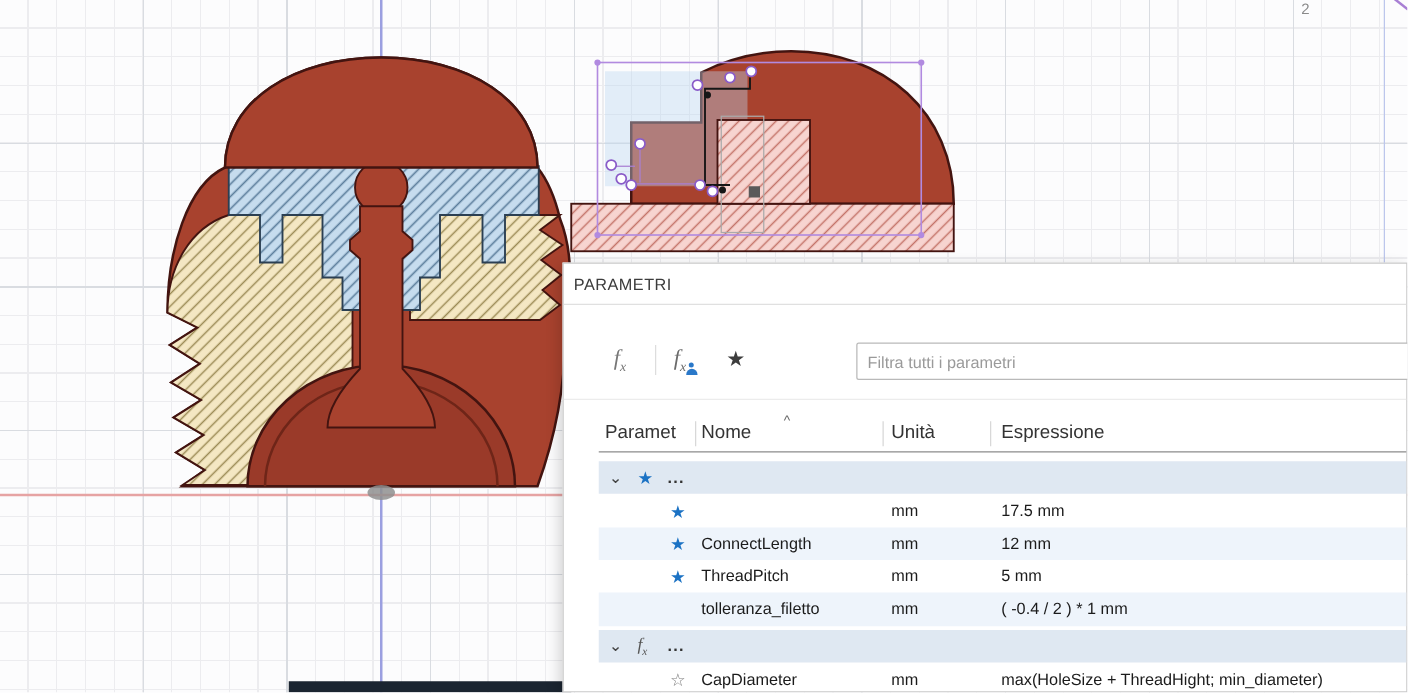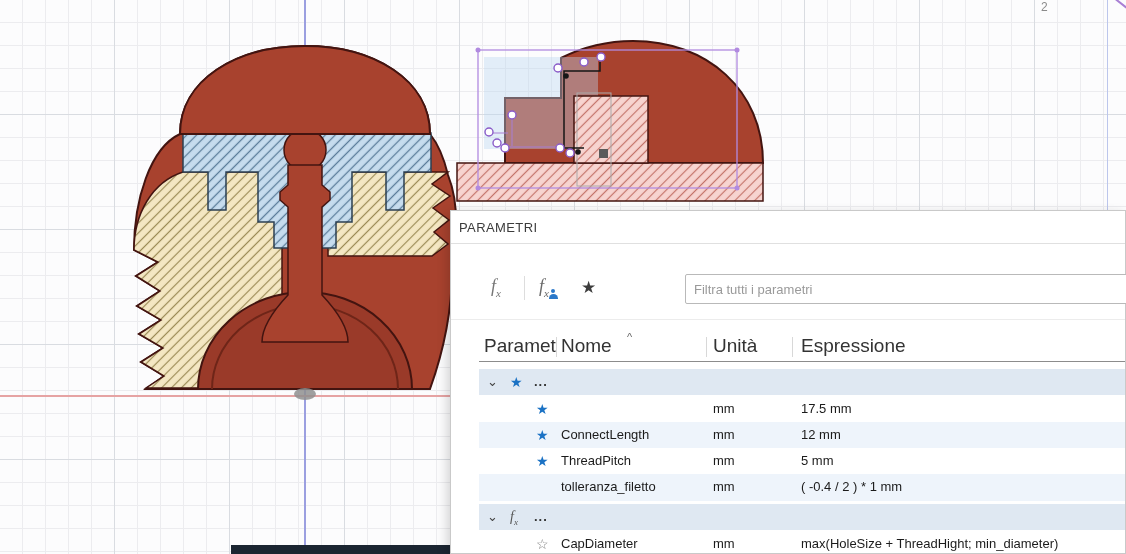--- a/index.html
+++ b/index.html
@@ -45,21 +45,21 @@
   .p-body { position:absolute; bottom:0; left:0; width:9px; height:5px; border-radius:5px 5px 0 0; background:#2a78c9; }
   .tb-star { position:absolute; left:130px; top:33px; font-size:17px; color:#3d3d3d; cursor:pointer; }
   .filter-input { position:absolute; left:195px; top:30px; width:474px; height:30px;
     border:1px solid #b9b9b9; border-radius:2px; font-size:13px; padding:0 8px; color:#333;
     font-family:"Liberation Sans", sans-serif; outline:none;margin-left:39px; }
   .filter-input::placeholder { color:#9a9a9a; }
   .toolbar-sep { position:absolute; left:0; top:108px; right:0; height:1px; background:#ececec; }
 
   .table { position:absolute; left:28px; top:0; right:0; bottom:0; }
   .thead { position:absolute; left:0; top:120px; right:0; height:31px; border-bottom:1px solid #8c8c8c; }
-  .th { position:absolute; top:0; line-height:30px; font-size:19px; color:#333; cursor:pointer; }
+  .th { position:absolute; top:0; line-height:30px; font-size:15px; color:#333; cursor:pointer; }
   .th0 { left:5px; width:72px; overflow:hidden; white-space:nowrap; }
   .th1 { left:82px; } .th2 { left:234px;text-align:right; } .th3 { left:322px; }
   .sort { position:absolute; left:148px; top:0px; font-size:11px; color:#666; }
   .hsep { position:absolute; top:6px; width:1px; height:20px; background:#d8d8d8; }
   .s1 { left:77px; } .s2 { left:227px; } .s3 { left:313px; }
 
   .row { position:absolute; left:0; right:0; height:26px; font-size:13px; color:#1b1b1b; }
   .row span { position:absolute; line-height:26px; white-space:nowrap; }
   .row.group { background:#dfe8f2; }
   .row.shade { background:#eef4fb; }

